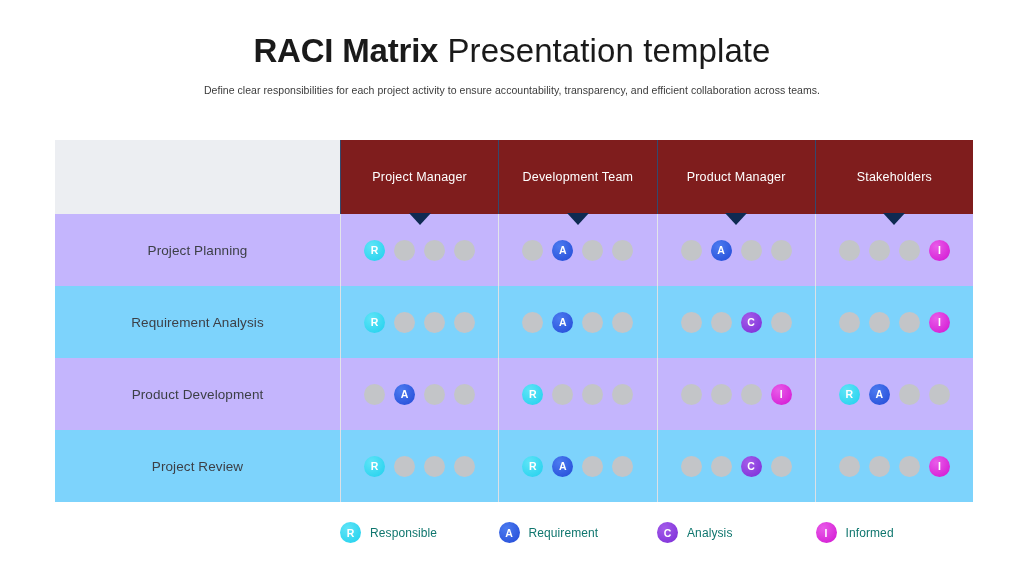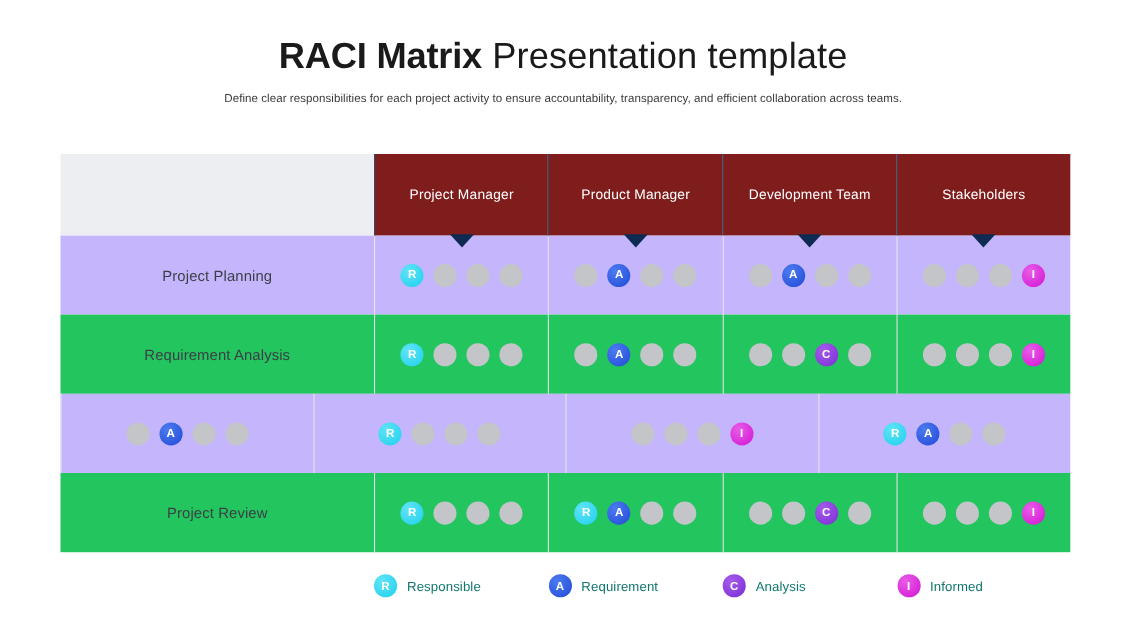--- a/index.html
+++ b/index.html
@@ -95,21 +95,21 @@
     width: 0;
     height: 0;
     border-left: 11px solid transparent;
     border-right: 11px solid transparent;
     border-top: 12px solid #0E2A52;
   }
 
   
   .body-row { height: 72px; }
   .body-row.odd  { background: #c4b5fd; }
-  .body-row.even { background: #22c55e; }
+  .body-row.even { background: #7dd3fc; }
 
   .label-cell {
     width: 285px;
     flex: 0 0 285px;
     display: flex;
     align-items: center;
     justify-content: center;
     box-sizing: border-box;
   }
   .row-label {
@@ -184,25 +184,25 @@
 
   <div class="matrix">
 
     <div class="matrix-row header-row">
       <div class="corner-cell"></div>
       <div class="header-cell">
         <span class="header-label">Project Manager</span>
         <span class="pointer"></span>
       </div>
       <div class="header-cell">
+        <span class="header-label">Development Team</span>
+        <span class="pointer"></span>
+      </div>
+      <div class="header-cell">
         <span class="header-label">Product Manager</span>
-        <span class="pointer"></span>
-      </div>
-      <div class="header-cell">
-        <span class="header-label">Development Team</span>
         <span class="pointer"></span>
       </div>
       <div class="header-cell">
         <span class="header-label">Stakeholders</span>
         <span class="pointer"></span>
       </div>
     </div>
 
     <div id="matrix-body">
         <div class="matrix-row body-row odd">
@@ -257,20 +257,23 @@
             <span class="dot empty"></span>
           </div>
           <div class="data-cell">
             <span class="dot empty"></span>
             <span class="dot empty"></span>
             <span class="dot empty"></span>
             <span class="dot I">I</span>
           </div>
         </div>
         <div class="matrix-row body-row odd">
+          <div class="label-cell">
+            <span class="row-label">Product Development</span>
+          </div>
           <div class="data-cell">
             <span class="dot empty"></span>
             <span class="dot A">A</span>
             <span class="dot empty"></span>
             <span class="dot empty"></span>
           </div>
           <div class="data-cell">
             <span class="dot R">R</span>
             <span class="dot empty"></span>
             <span class="dot empty"></span>

